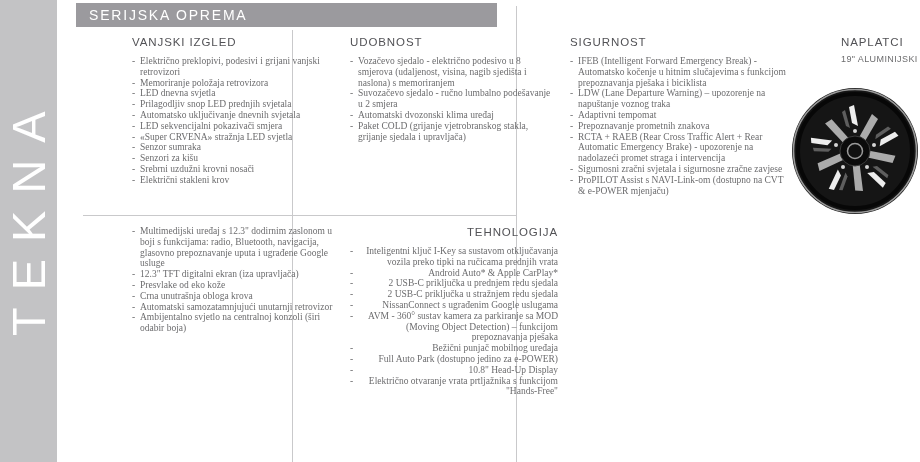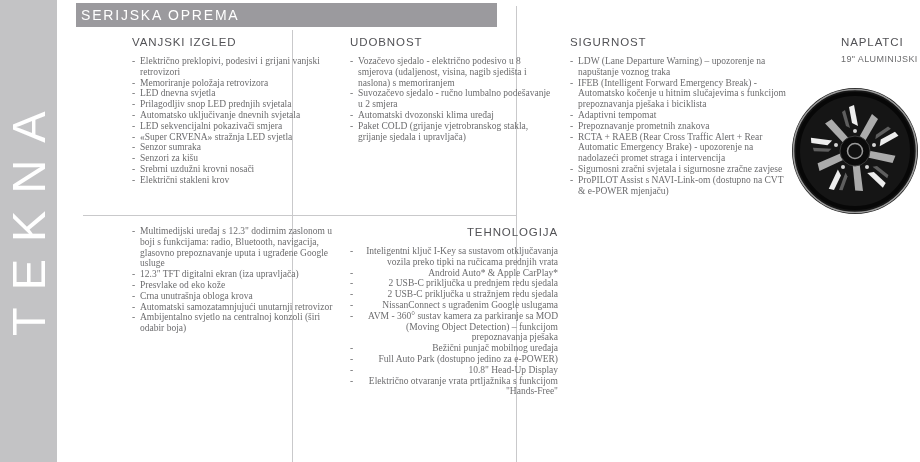--- a/index.html
+++ b/index.html
@@ -35,21 +35,21 @@
     line-height: 57px;
     white-space: nowrap;
   }
 
   
   .header-bar {
     position: absolute; left: 76px; top: 3px;
     width: 421px; height: 24px;
     background: var(--header-bar, #9b9a9e);
     display: flex; align-items: center;
-    padding-left: 5px;
+    padding-left: 13px;
   }
   .header-bar span {
     color: var(--header-text, #ffffff);
     font-size: 14px;
     letter-spacing: 1.8px;
     font-weight: 400;
   }
 
   
   .divider { position: absolute; background: var(--divider, #c9c9cb); }
@@ -131,22 +131,22 @@
         <li><span>Vozačevo sjedalo - električno podesivo u 8 smjerova (udaljenost, visina, nagib sjedišta i naslona) s memoriranjem</span></li>
         <li><span>Suvozačevo sjedalo - ručno lumbalno podešavanje u 2 smjera</span></li>
         <li><span>Automatski dvozonski klima uređaj</span></li>
         <li><span>Paket COLD (grijanje vjetrobranskog stakla, grijanje sjedala i upravljača)</span></li>
       </ul>
   </section>
 
   <section class="col" style="left:522px; top:36px; width:218px;">
     <h3>SIGURNOST</h3>
     <ul>
+        <li><span>IFEB (Intelligent Forward Emergency Break) - Automatsko kočenje u hitnim slučajevima s funkcijom prepoznavanja pješaka i biciklista</span></li>
         <li><span>LDW (Lane Departure Warning) – upozorenje na napuštanje voznog traka</span></li>
-        <li><span>IFEB (Intelligent Forward Emergency Break) - Automatsko kočenje u hitnim slučajevima s funkcijom prepoznavanja pješaka i biciklista</span></li>
         <li><span>Adaptivni tempomat</span></li>
         <li><span>Prepoznavanje prometnih znakova</span></li>
         <li><span>RCTA + RAEB (Rear Cross Traffic Alert + Rear Automatic Emergency Brake) - upozorenje na nadolazeći promet straga i intervencija</span></li>
         <li><span>Sigurnosni zračni svjetala i sigurnosne zračne zavjese</span></li>
         <li><span>ProPILOT Assist s NAVI-Link-om (dostupno na CVT &amp; e-POWER mjenjaču)</span></li>
       </ul>
   </section>
 
   <section class="col" style="left:793px; top:36px; width:127px;">
     <h3 style="margin-bottom:6px;">NAPLATCI</h3>

